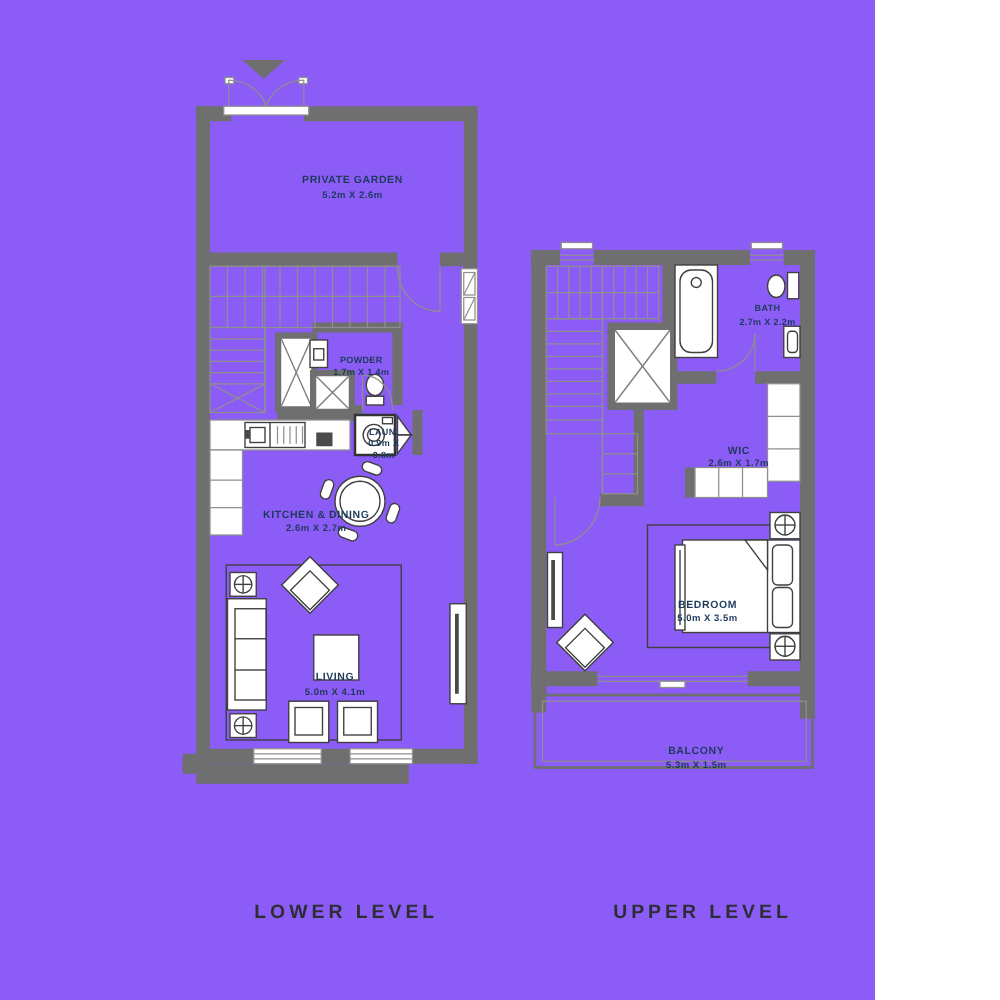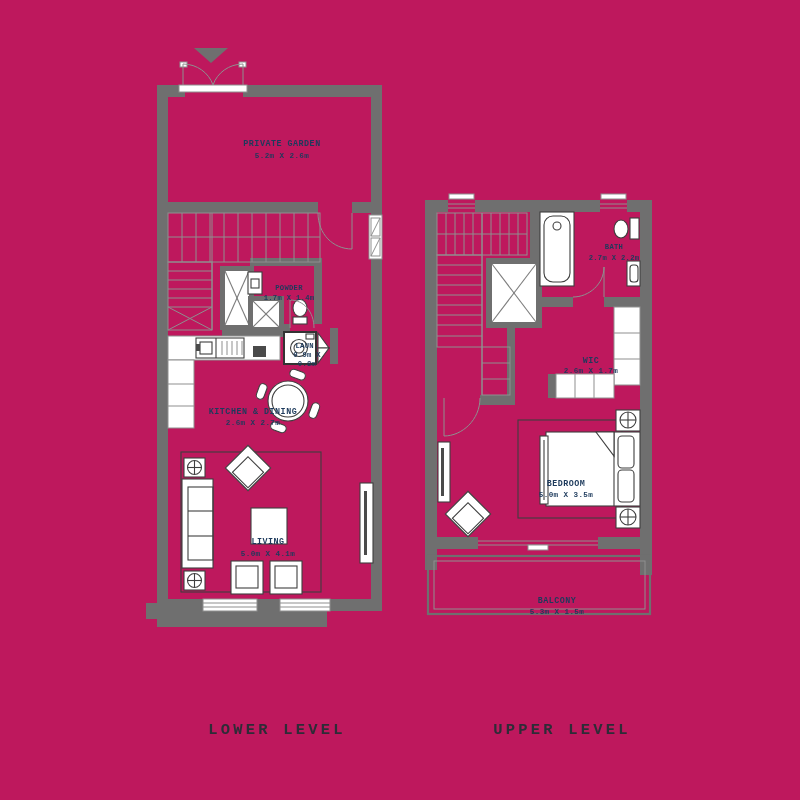--- a/index.html
+++ b/index.html
@@ -1,17 +1,17 @@
 <!DOCTYPE html>
 <html><head>
 <meta charset="utf-8">
 <style>
   html,body{margin:0;padding:0;background:#ffffff;}
-  #canvas{position:relative;width:800px;height:800px;background:#be185d;overflow:hidden;
-          font-family:Liberation Mono, monospace;}
+  #canvas{position:relative;width:700px;height:800px;background:#8b5cf6;overflow:hidden;
+          font-family:Liberation Sans, sans-serif;}
   svg{position:absolute;left:0;top:0;}
   .wall{fill:#6f6f6f;stroke:none;}
   .thin{stroke:#8f8f8f;stroke-width:1;fill:none;}
   .thinw{stroke:#8f8f8f;stroke-width:1;fill:#ffffff;}
   .furn{stroke:#3f3f3f;stroke-width:1.1;fill:#ffffff;}
   .furnn{stroke:#3f3f3f;stroke-width:1.1;fill:none;}
   .furnd{fill:#4a4a4a;stroke:none;}
   .xline{stroke:#7d7d7d;stroke-width:1.1;fill:none;}
   .door{stroke:#8f8f8f;stroke-width:1;fill:none;}
   .room-name{fill:#1d3a5c;font-size:8.4px;font-weight:bold;letter-spacing:0.5px;text-anchor:middle;}

